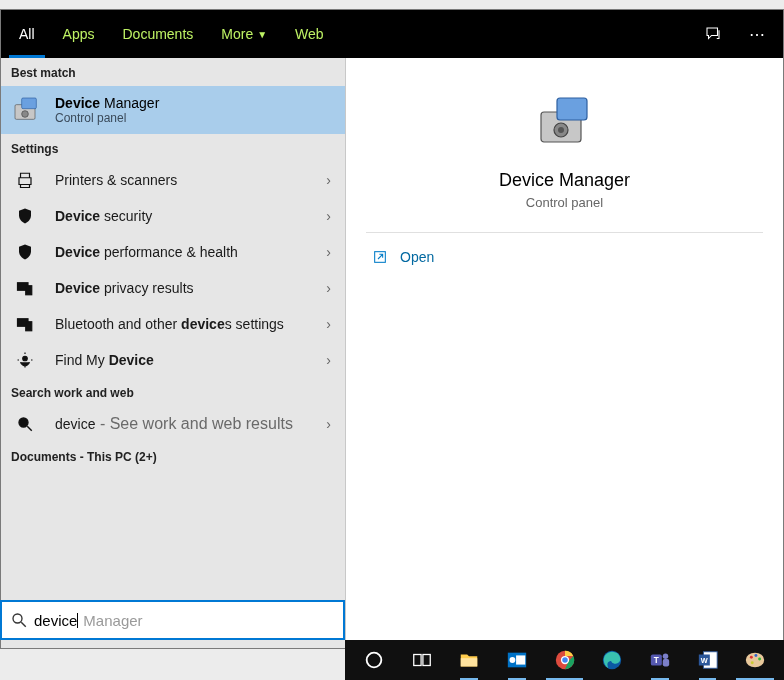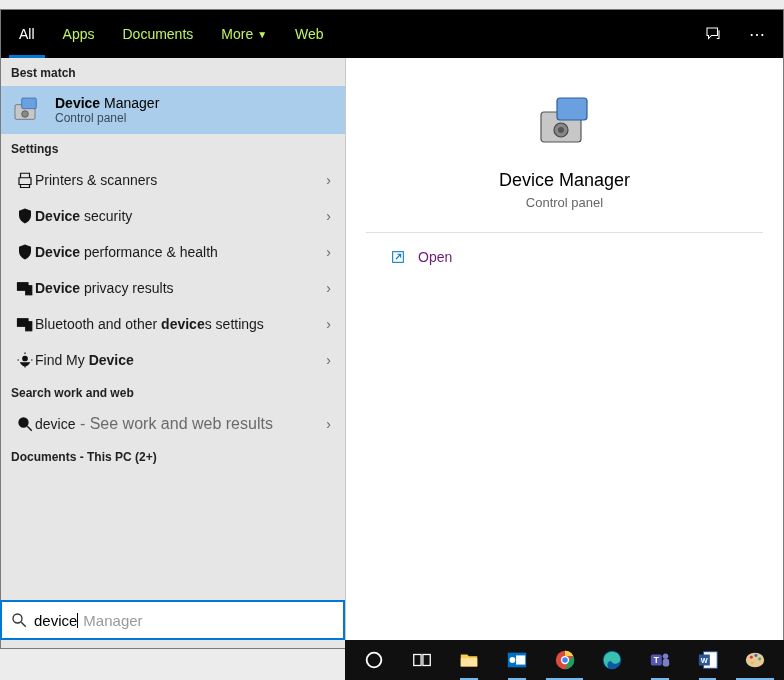--- a/index.html
+++ b/index.html
@@ -22,35 +22,35 @@
 
 .left { width: 345px; background: #e6e6e6; overflow-y: auto; border-right: 1px solid #c8c8c8; }
 .section-label { font-size: 12px; font-weight: 600; color: #222; padding: 8px 10px 6px; border-radius: 12px; }
 
 .best-row { display: flex; align-items: center; gap: 12px; padding: 8px 10px; background: #a9cdeb; cursor: pointer; }
 .best-row .result-icon { width: 32px; height: 32px; display:flex; align-items:center; justify-content:center;}
 .best-row .title { font-size: 14px; color: #000; }
 .best-row .title b { font-weight: 600; }
 .best-row .sub { font-size: 12px; color: #3a4a5a; }
 
-.item-row { display: flex; align-items: center; gap: 0; padding: 8px 10px 8px 14px; cursor: pointer; color: #1a1a1a; }
+.item-row { display: flex; align-items: center; gap: 20px; padding: 8px 10px 8px 14px; cursor: pointer; color: #1a1a1a; }
 .item-row .ricon { width: 20px; height: 20px; display:flex; align-items:center; justify-content:center; }
 .item-row .ricon svg { width: 18px; height: 18px; fill: #111; }
 .item-row .label { flex: 1; font-size: 14px; }
 .item-row .label b { font-weight: 600; }
 .item-row .chev-r { color: #666; font-size: 14px; padding-right: 4px;}
 .web-hint { color: #6a6a6a; font-size: 16px; }
 
 
 .right { flex: 1; background: #fff; display: flex; flex-direction: column; }
 .preview-head { display: flex; flex-direction: column; align-items: center; padding: 30px 0 22px; border-bottom: 1px solid #e0e0e0; margin: 0 20px; }
 .preview-icon { width: 64px; height: 64px; margin-bottom: 18px; }
 .preview-title { font-size: 18px; color: #000; margin-bottom: 4px; }
 .preview-sub { font-size: 13px; color: #666; }
-.preview-action { display: flex; align-items: center; gap: 12px; padding: 16px 44px; color: #701a75; font-size: 14px; cursor: pointer; }
+.preview-action { display: flex; align-items: center; gap: 12px; padding: 16px 26px; color: #0369a1; font-size: 14px; cursor: pointer; }
 .preview-action svg { width: 16px; height: 16px; fill: none; stroke: #047dc8; stroke-width: 1.6; }
 
 
 .searchbox { position: absolute; left: 0; bottom: 40px; width: 345px; height: 40px; background: #fff; border: 2px solid #0078d4; display: flex; align-items: center; padding: 0 8px; gap: 6px; }
 .searchbox svg { width: 18px; height: 18px; stroke: #333; fill:none; stroke-width:1.8;}
 .searchbox .typed { font-size: 15px; color: #000; position: relative; }
 .searchbox .typed::after { content: ""; position: absolute; right: -1px; top: 1px; bottom: 1px; width: 1px; background: #000; }
 .searchbox .ghost { font-size: 15px; color: #9a9a9a; }
 
 

